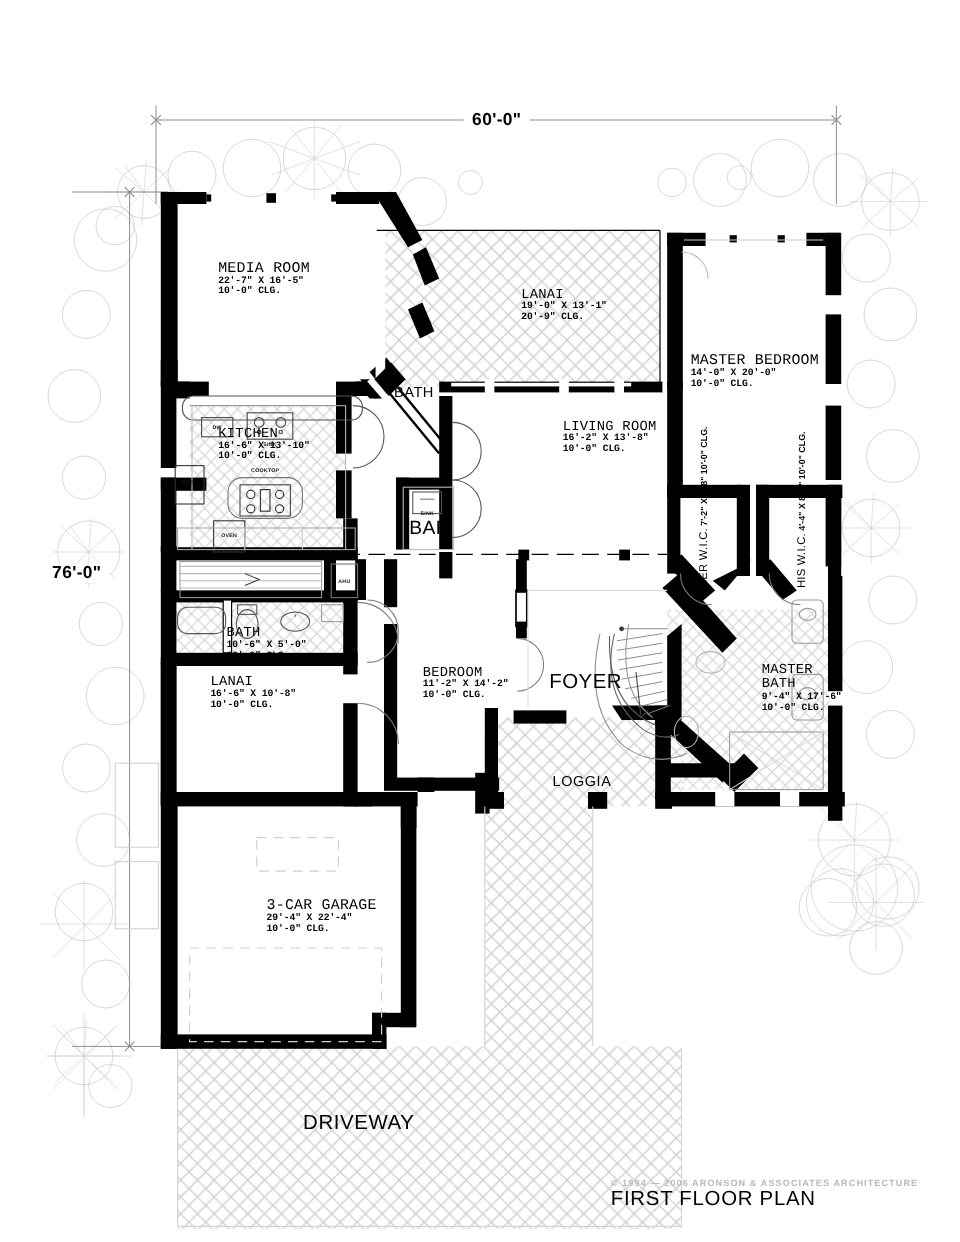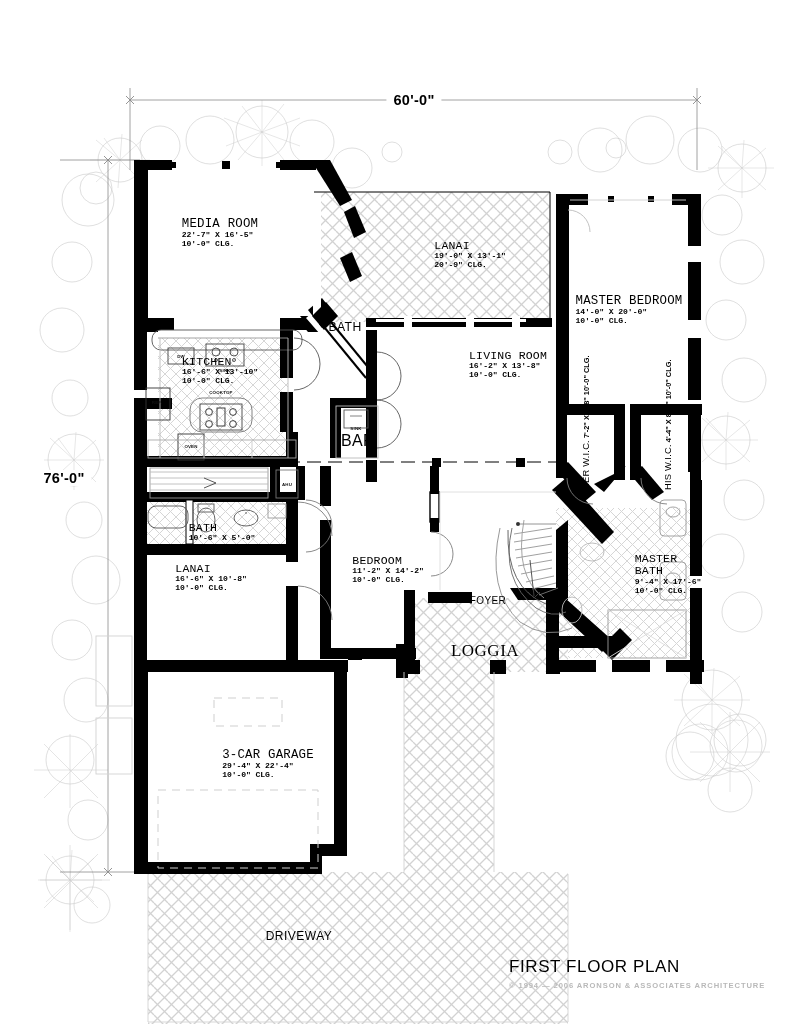--- a/index.html
+++ b/index.html
@@ -29,30 +29,30 @@
   .vlabel .cl{font-size:7.4px;font-weight:700;}
 
   .dim-text{position:absolute;font-size:14.5px;font-weight:700;
             background:#fff;padding:0 7px;transform:translate(-50%,-50%);
             letter-spacing:.3px;}
 
   .title{position:absolute;font-size:17px;font-weight:400;letter-spacing:.6px;}
   .copyright{position:absolute;font-size:7.6px;font-weight:700;color:#b9b9b9;
              letter-spacing:.9px;white-space:nowrap;}
 
-  .drive-label{position:absolute;font-size:12px;letter-spacing:.5px;
+  .drive-label{position:absolute;font-size:17px;letter-spacing:.5px;
                transform:translate(-50%,-50%);}
-  .loggia-label{position:absolute;font-size:17px;letter-spacing:.5px;
-                transform:translate(-50%,-50%);font-family:Liberation Serif, serif;}
+  .loggia-label{position:absolute;font-size:12px;letter-spacing:.5px;
+                transform:translate(-50%,-50%);}
   .cafe-label{position:absolute;font-size:12.2px;letter-spacing:.4px;
               transform:translate(-50%,-50%);}
   .bar-label{position:absolute;font-size:16px;letter-spacing:.4px;
              transform:translate(-50%,-50%);}
-  .foyer-label{position:absolute;font-size:10px;letter-spacing:.4px;
-               transform:translate(-50%,-50%);margin-top:32px;}
+  .foyer-label{position:absolute;font-size:17px;letter-spacing:.4px;
+               transform:translate(-50%,-50%);}
 </style>
 </head>
 <body>
 
 <div id="plan">
 
 <svg width="800" height="1035" viewBox="0 0 800 1035">
   <defs>
 
     <pattern id="herring" width="14" height="14" patternUnits="userSpaceOnUse">
@@ -513,16 +513,16 @@
 <div class="micro" style="left:225px;top:370px">SINK</div>
 <div class="micro" style="left:221px;top:392px">COOKTOP</div>
 <div class="micro" style="left:157px;top:402px">REF.</div>
 <div class="micro" style="left:191px;top:446px">OVEN</div>
 <div class="micro" style="left:356px;top:428px">SINK</div>
 <div class="micro" style="left:287px;top:484px">AHU</div>
 
 <div class="dim-text" style="left:414px;top:100px">60'-0"</div>
 <div class="dim-text" style="left:64px;top:478px">76'-0"</div>
 
-<div class="title" style="left:509px;top:957px">FIRST FLOOR PLAN</div>
+<div class="title" style="left:509px;top:989px">FIRST FLOOR PLAN</div>
 <div class="copyright" style="left:509px;top:981px">© 1994  —  2006  ARONSON  &amp;  ASSOCIATES  ARCHITECTURE</div>
 
 </div>
 
 </body></html>

